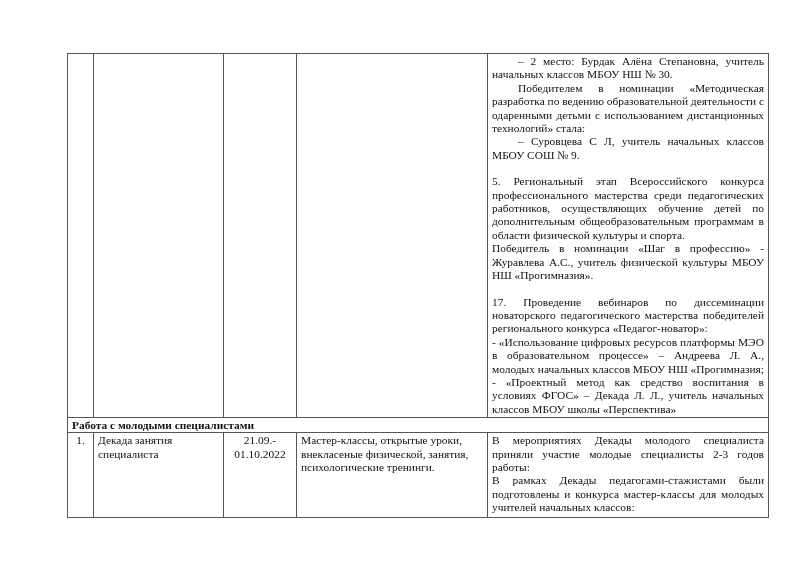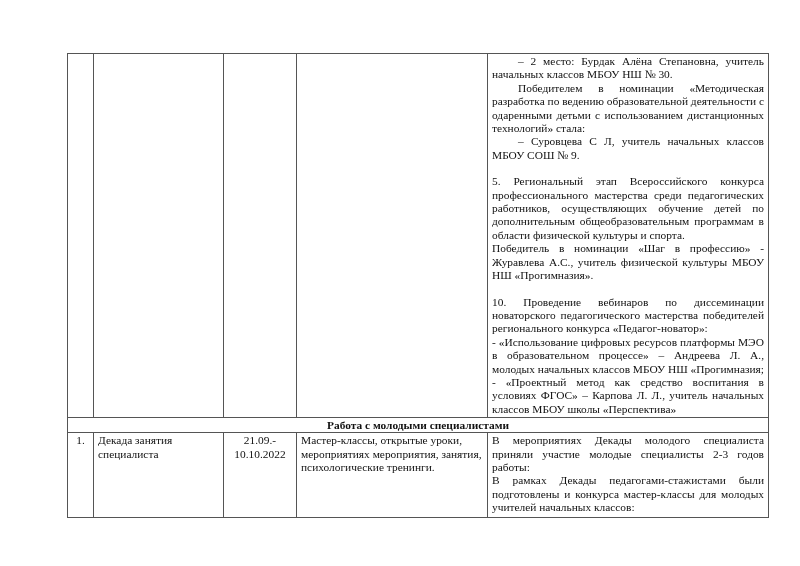--- a/index.html
+++ b/index.html
@@ -8,21 +8,21 @@
   .page { position: absolute; left: 0; top: 0; width: 688px; height: 566px; background: #fff; }
   table.doc { position: absolute; left: 67px; top: 53px; width: 701px;
               border-collapse: collapse; table-layout: fixed; font-size: 11.4px; line-height: 13.4px; }
   table.doc td { border: 1.4px solid #555; vertical-align: top; padding: 1px 4px; }
   col.c1 { width: 26px; } col.c2 { width: 130px; } col.c3 { width: 73px; }
   col.c4 { width: 191px; } col.c5 { width: 281px; }
   .just { text-align: justify; text-align-last: left; }
   .indent { text-indent: 26px; }
   p { margin: 0; }
   .gap { height: 13px; }
-  .section td { text-align: center; font-weight: bold; padding: 0 4px; height: 12px; line-height: 12px; }
+  .section td { text-align: left; font-weight: bold; padding: 0 4px; height: 12px; line-height: 12px; }
   .row-last td { height: 82px; }
   .center { text-align: center; }
 </style>
 </head>
 <body>
 
 <div class="page">
   <table class="doc">
     <colgroup>
         <col class="c1">
@@ -38,33 +38,33 @@
       <td></td>
       <td></td>
       <td class="just">
         <p class="indent just">– 2 место: Бурдак Алёна Степановна, учитель начальных классов МБОУ НШ № 30.</p>
         <p class="indent just">Победителем в номинации «Методическая разработка по ведению образовательной деятельности с одаренными детьми с использованием дистанционных технологий» стала:</p>
         <p class="indent just">– Суровцева С Л, учитель начальных классов МБОУ СОШ № 9.</p>
         <div class="gap"></div>
         <p class="just">5. Региональный этап Всероссийского конкурса профессионального мастерства среди педагогических работников, осуществляющих обучение детей по дополнительным общеобразовательным программам в области физической культуры и спорта.</p>
         <p class="just">Победитель в номинации «Шаг в профессию» - Журавлева А.С., учитель физической культуры МБОУ НШ «Прогимназия».</p>
         <div class="gap"></div>
-        <p class="just">10. Проведение вебинаров по диссеминации новаторского педагогического мастерства победителей регионального конкурса «Педагог-новатор»:</p>
+        <p class="just">17. Проведение вебинаров по диссеминации новаторского педагогического мастерства победителей регионального конкурса «Педагог-новатор»:</p>
         <p class="just">- «Использование цифровых ресурсов платформы МЭО в образовательном процессе» – Андреева Л. А., молодых начальных классов МБОУ НШ «Прогимназия;</p>
-        <p class="just">- «Проектный метод как средство воспитания в условиях ФГОС» – Карпова Л. Л., учитель начальных классов МБОУ школы «Перспектива»</p>
+        <p class="just">- «Проектный метод как средство воспитания в условиях ФГОС» – Декада Л. Л., учитель начальных классов МБОУ школы «Перспектива»</p>
       </td>
     </tr>
     <tr class="section">
       <td colspan="5">Работа с молодыми специалистами</td>
     </tr>
     <tr class="row-last">
       <td class="center">1.</td>
       <td>Декада занятия специалиста</td>
-      <td class="center">21.09.- 10.10.2022</td>
-      <td>Мастер-классы, открытые уроки, мероприятиях мероприятия, занятия, психологические тренинги.</td>
+      <td class="center">21.09.- 01.10.2022</td>
+      <td>Мастер-классы, открытые уроки, внекласеные физической, занятия, психологические тренинги.</td>
       <td>
         <p class="just">В мероприятиях Декады молодого специалиста приняли участие молодые специалисты 2-3 годов работы:</p>
         <p class="just"> В рамках Декады педагогами-стажистами были подготовлены и конкурса мастер-классы для молодых учителей начальных классов:</p>
       </td>
     </tr>
   </tbody>
     </table>
 </div>
 
 </body></html>

